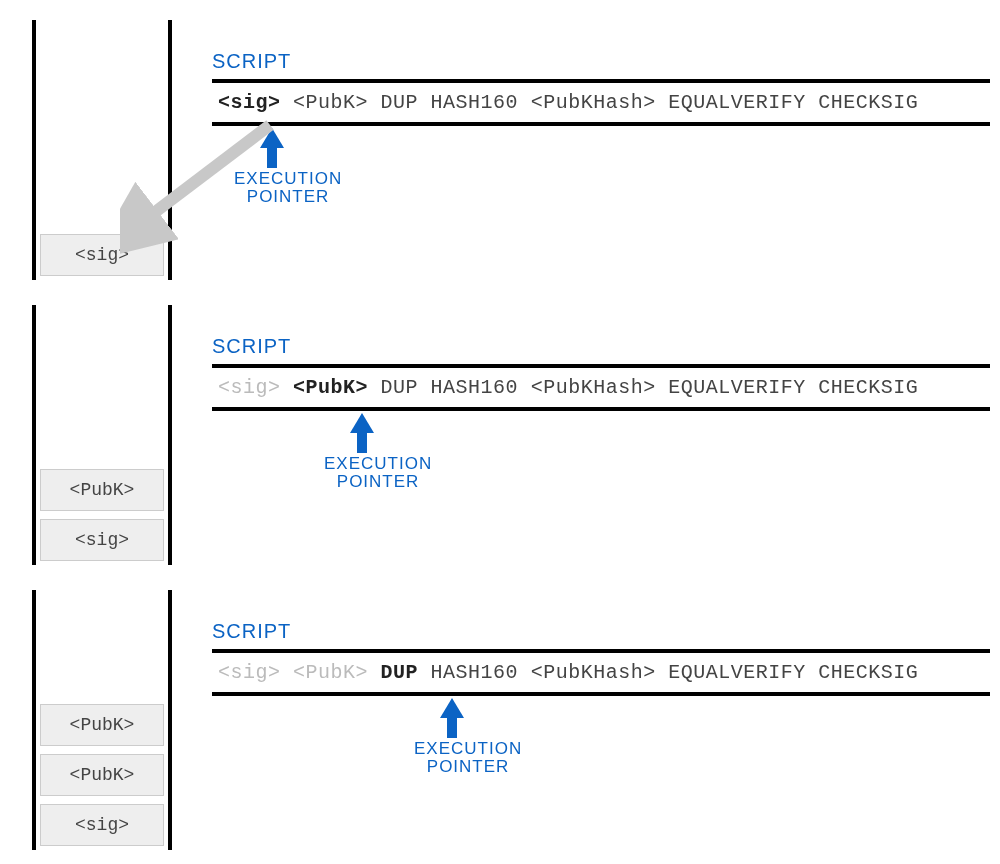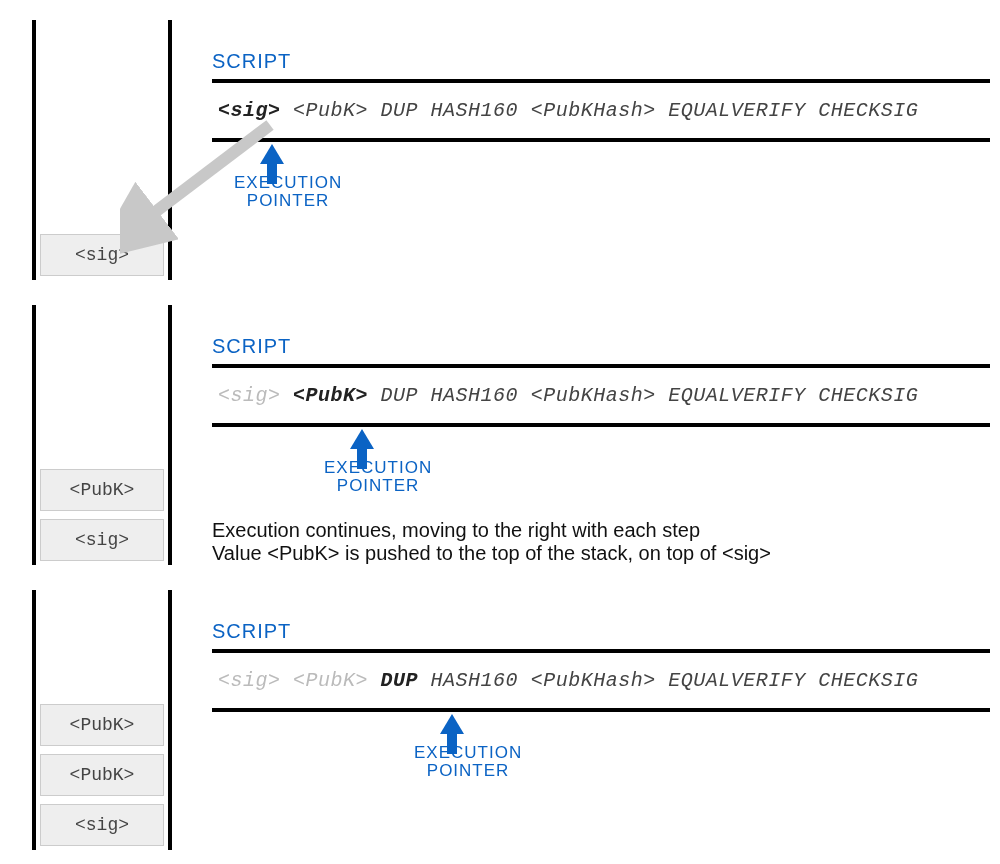--- a/index.html
+++ b/index.html
@@ -65,26 +65,25 @@
     color: #0b63c4;
     font-size: 20px;
     letter-spacing: 1px;
     margin-bottom: 6px;
     font-family: "Arial Narrow", Arial, sans-serif;
     font-weight: 500;
   }
   .script-bar {
     border-top: 4px solid #000;
     border-bottom: 4px solid #000;
-    padding: 16px 6px;
+    padding: 8px 6px;
     font-family: "Courier New", monospace;
     font-size: 20px;
     white-space: nowrap;
     letter-spacing: 0.5px;
-    font-style: italic;
   }
   .tok { color: #444; }
   .dim { color: #bbb; }
   .bold-tok { font-weight: bold; color: #222; }
   .pointer-wrap {
     position: relative;
     height: 70px;
   }
   .arrow-up {
     position: absolute;
@@ -95,21 +94,21 @@
     border-bottom: 20px solid #0b63c4;
   }
   .arrow-stem {
     position: absolute;
     top: 20px;
     width: 10px; height: 22px;
     background: #0b63c4;
   }
   .pointer-text {
     position: absolute;
-    top: 32px;
+    top: 44px;
     color: #0b63c4;
     font-size: 17px;
     letter-spacing: 1px;
     text-align: center;
     line-height: 1.05;
     white-space: nowrap;
     font-family: "Arial Narrow", Arial, sans-serif;
     font-weight: 500;
   }
   .desc {
@@ -159,21 +158,20 @@
       </div>
       <div class="right-col">
         <div class="script-label">SCRIPT</div>
         <div class="script-bar"><span class="tok dim">&lt;sig&gt;</span> <span class="tok bold-tok">&lt;PubK&gt;</span> <span class="tok">DUP</span> <span class="tok">HASH160</span> <span class="tok">&lt;PubKHash&gt;</span> <span class="tok">EQUALVERIFY</span> <span class="tok">CHECKSIG</span> </div>
         <div class="pointer-wrap">
           <div class="arrow-up" style="left: 138px;"></div>
           <div class="arrow-stem" style="left: 145px;"></div>
           <div class="pointer-text" style="left: 112px;">EXECUTION<br>POINTER</div>
         </div>
         <div style="flex: 1 1 0%;"></div>
-        <div class="desc">Execution continues, moving to the right with each step<br>Value &lt;PubK&gt; is pushed to the top of the stack, on top of &lt;sig&gt;</div>
       </div>
     </div>
     <div class="step">
       <div class="stack-label">STACK</div>
       <div class="stack-col">
         <div class="stack-item">&lt;PubK&gt;</div>
         <div class="stack-item">&lt;PubK&gt;</div>
         <div class="stack-item">&lt;sig&gt;</div>
       </div>
       <div class="right-col">

